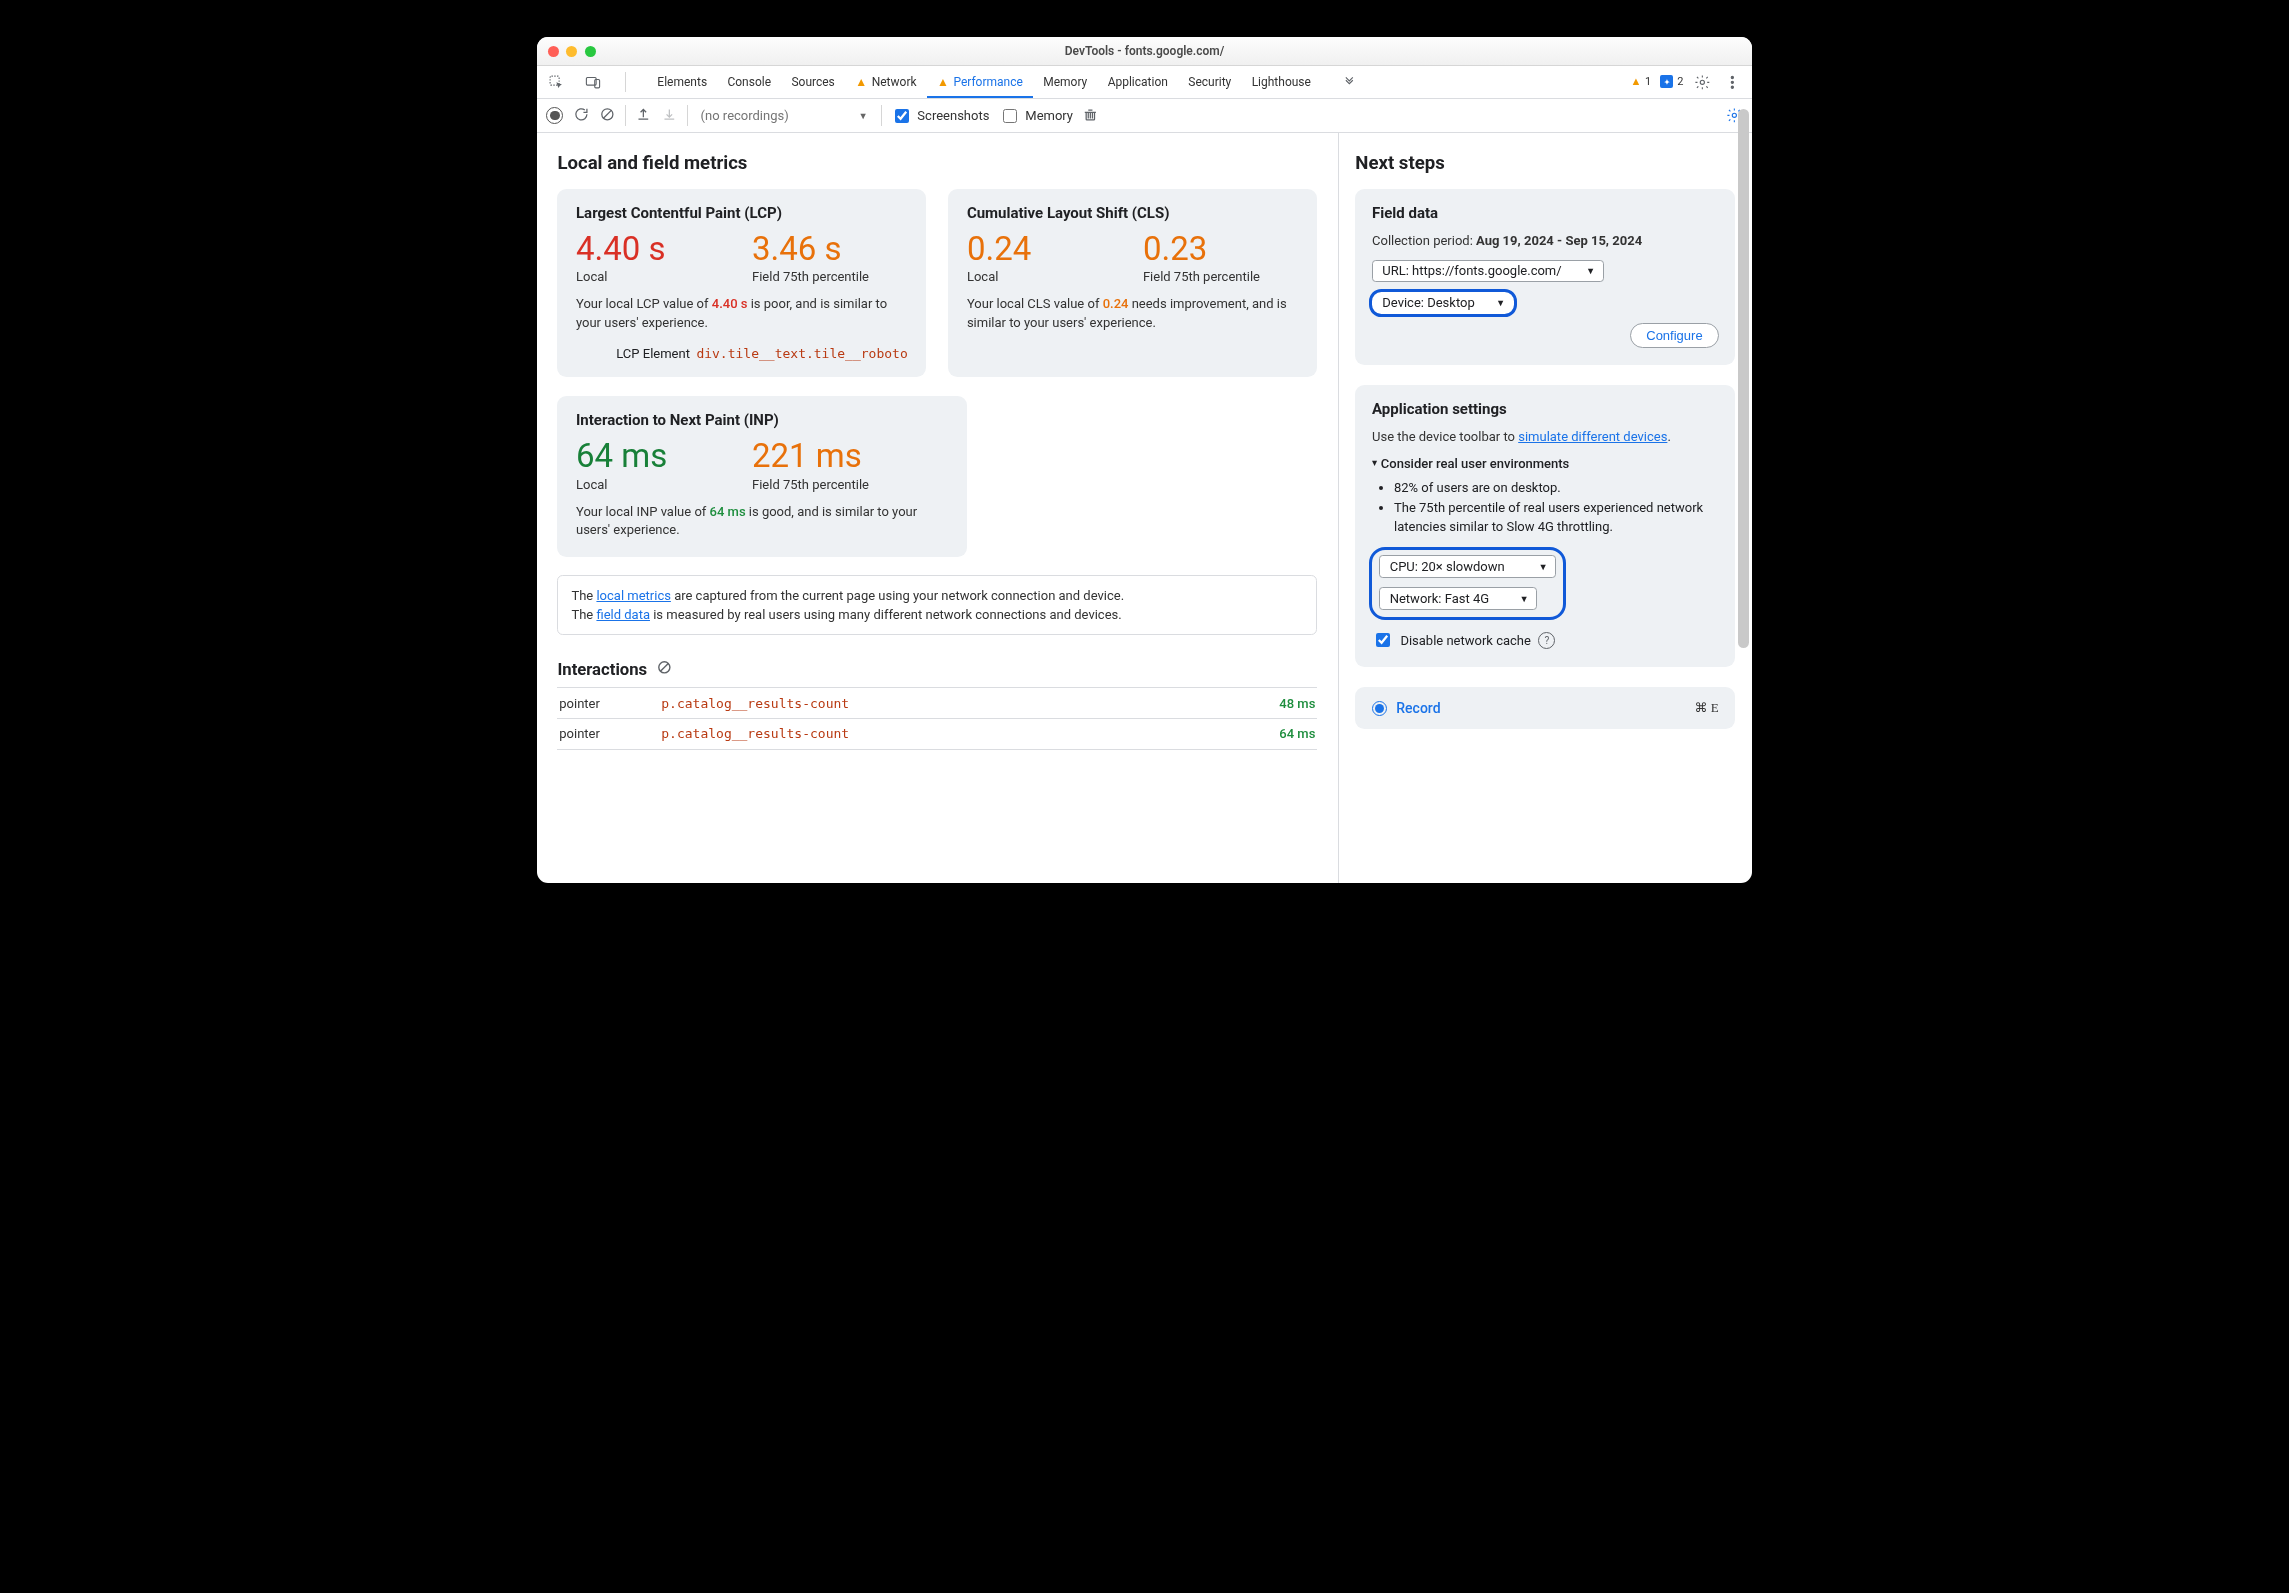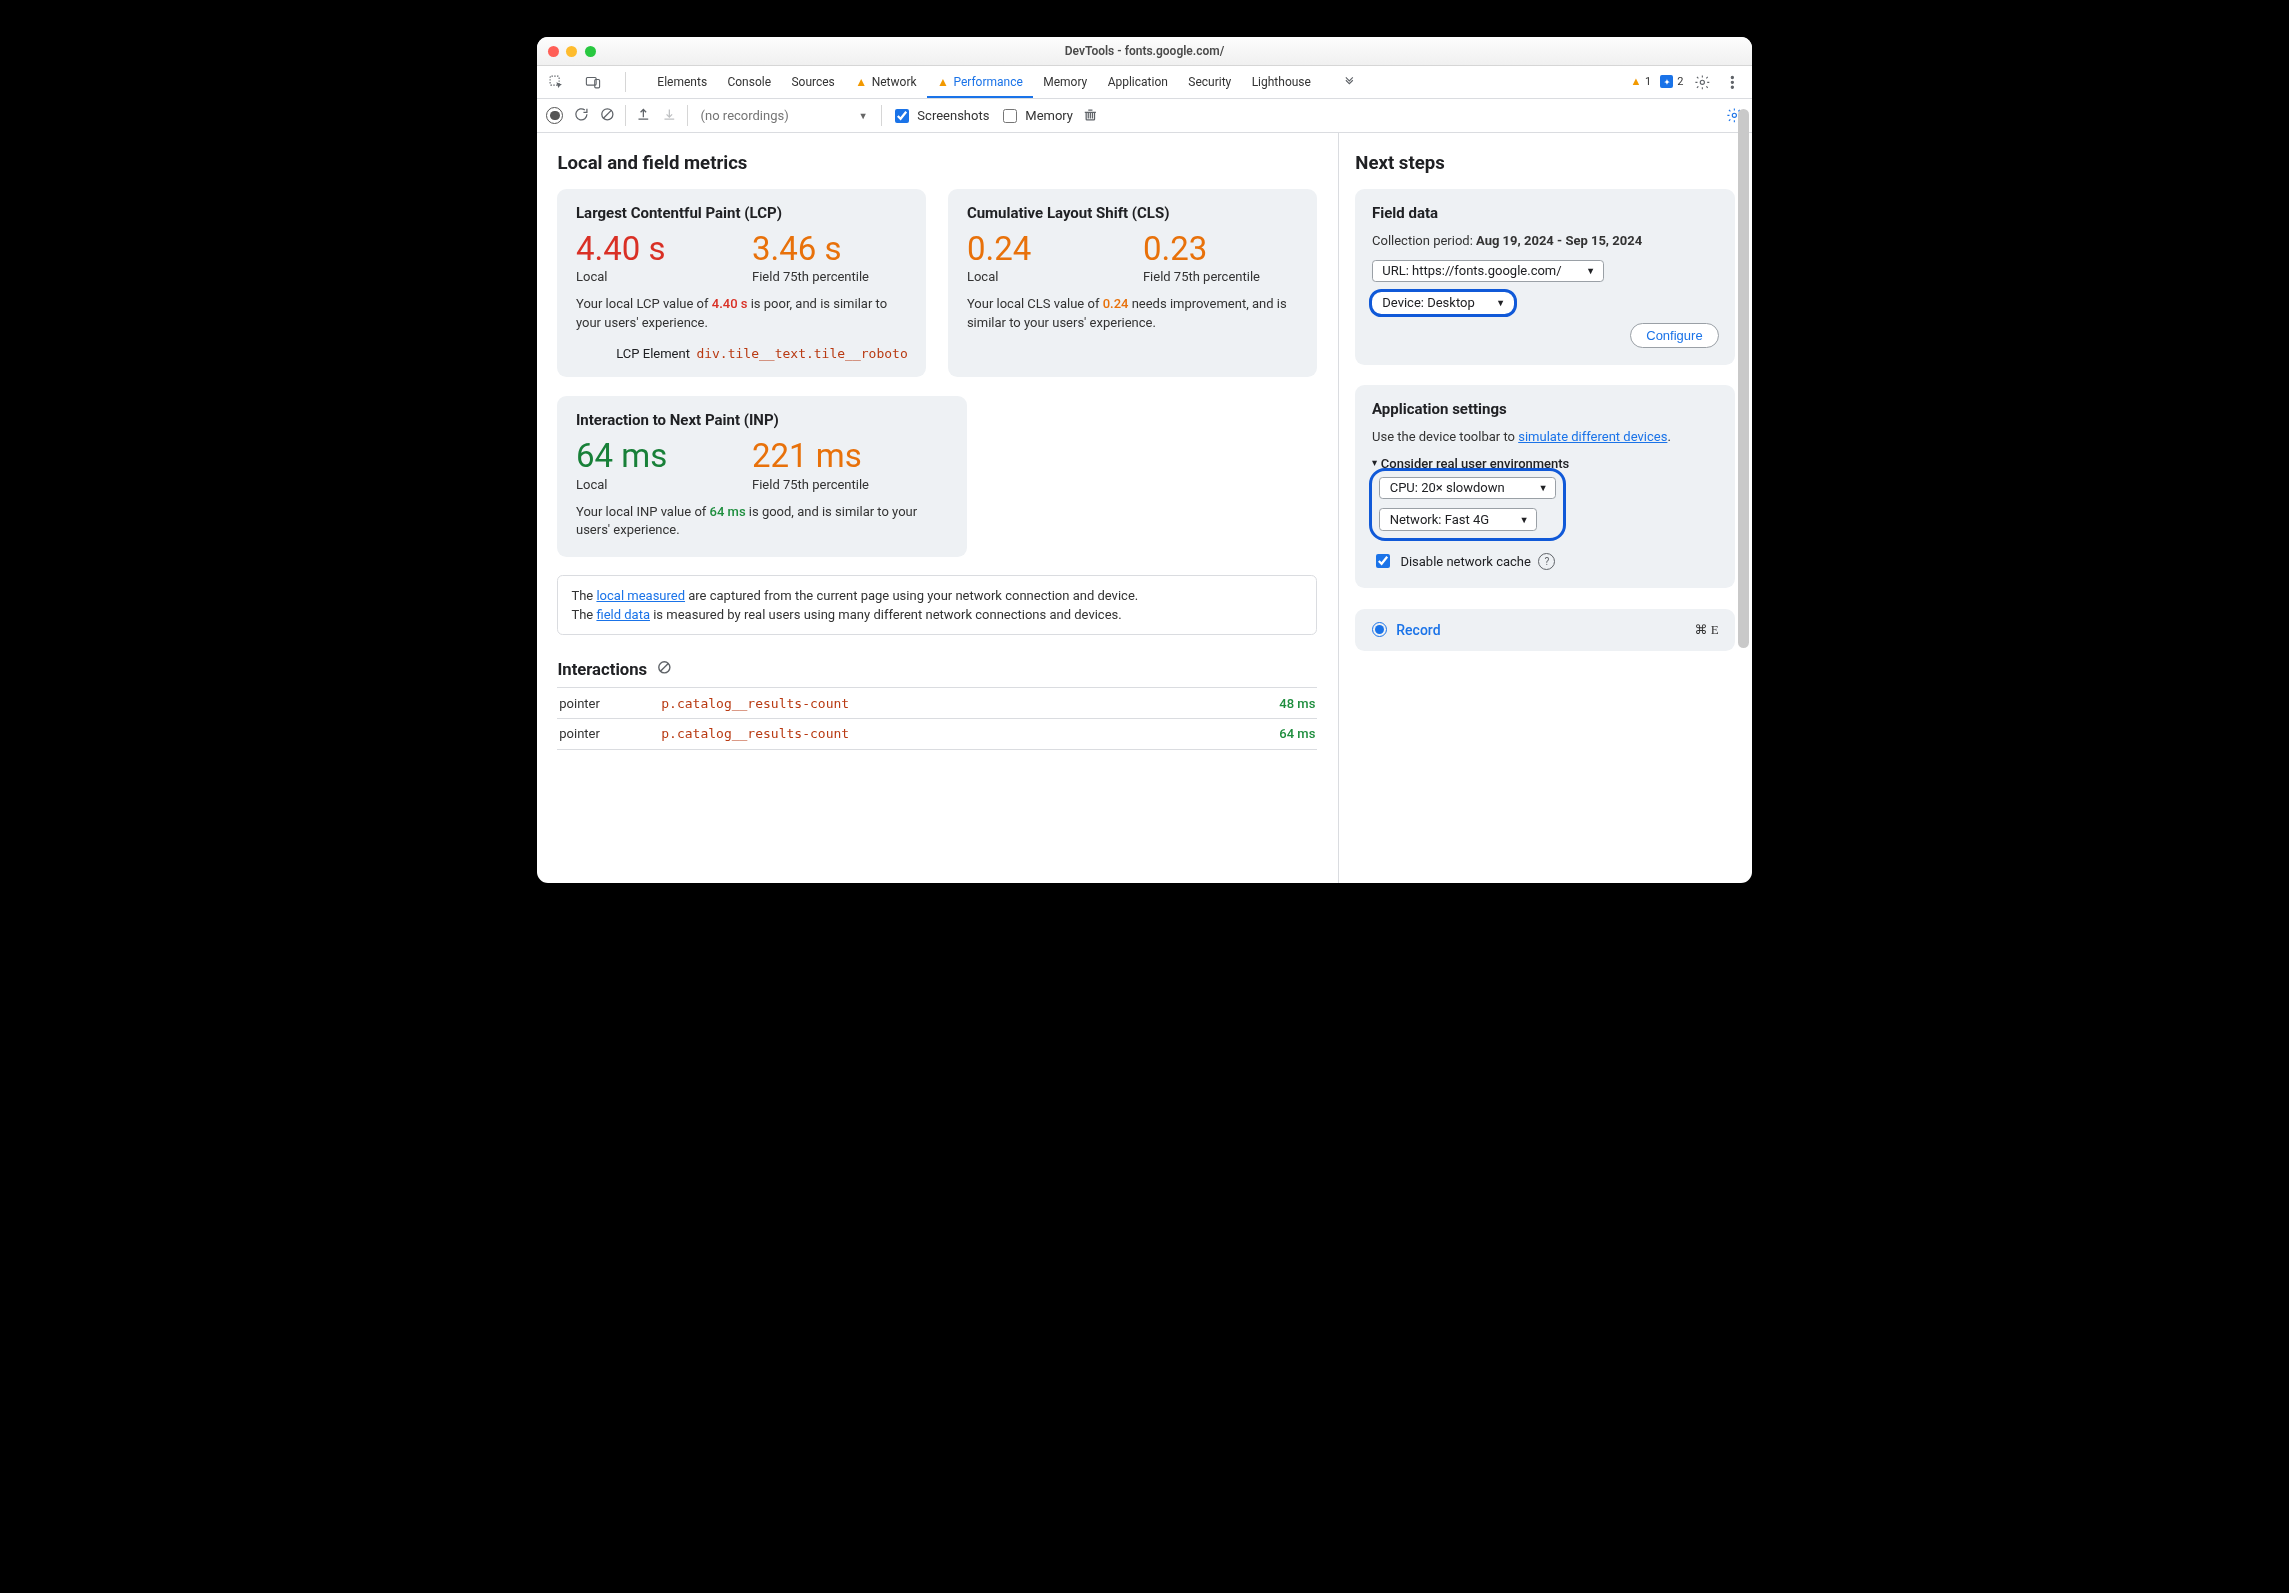--- a/index.html
+++ b/index.html
@@ -304,21 +304,21 @@
               <div class="big orange">221 ms</div>
               <div class="sub">Field 75th percentile</div>
             </div>
           </div>
           <div class="desc">
             <span>Your local INP value of </span><span class="v green">64 ms</span><span> is good, and is similar to your users' experience.</span>
           </div>
         </div>
 
         <div class="note">
-          <span>The </span><a href="#">local measured</a><span> are captured from the current page using your network connection and device.</span><br>
+          <span>The </span><a href="#">local metrics</a><span> are captured from the current page using your network connection and device.</span><br>
           <span>The </span><a href="#">field data</a><span> is measured by real users using many different network connections and devices.</span>
         </div>
 
         <div class="h2">
           <span>Interactions</span>
           <span class="nocircle"><svg viewBox="0 0 24 24">
                 <circle cx="12" cy="12" r="8"></circle>
                 <path d="M6 18 L18 6"></path>
               </svg></span>
         </div>
@@ -361,20 +361,24 @@
 
         <div class="scard">
           <h3>Application settings</h3>
           <div class="line">
             <span>Use the device toolbar to </span><a href="#">simulate different devices</a><span>.</span>
           </div>
           <details open="">
             <summary>
                 <span>Consider real user environments</span>
               </summary>
+            <ul class="bullets" id="env-bullets">
+                <li>82% of users are on desktop.</li>
+                <li>The 75th percentile of real users experienced network latencies similar to Slow 4G throttling.</li>
+              </ul>
           </details>
           <div class="hlgroup">
             <div class="dd" style="min-width:158px;justify-content:space-between;margin-top:0;">
               <span>CPU: 20× slowdown</span>
                 <span class="caret">▼</span>
             </div><br>
             <div class="dd" style="min-width:139px;justify-content:space-between;">
               <span>Network: Fast 4G</span>
                 <span class="caret">▼</span>
             </div>

